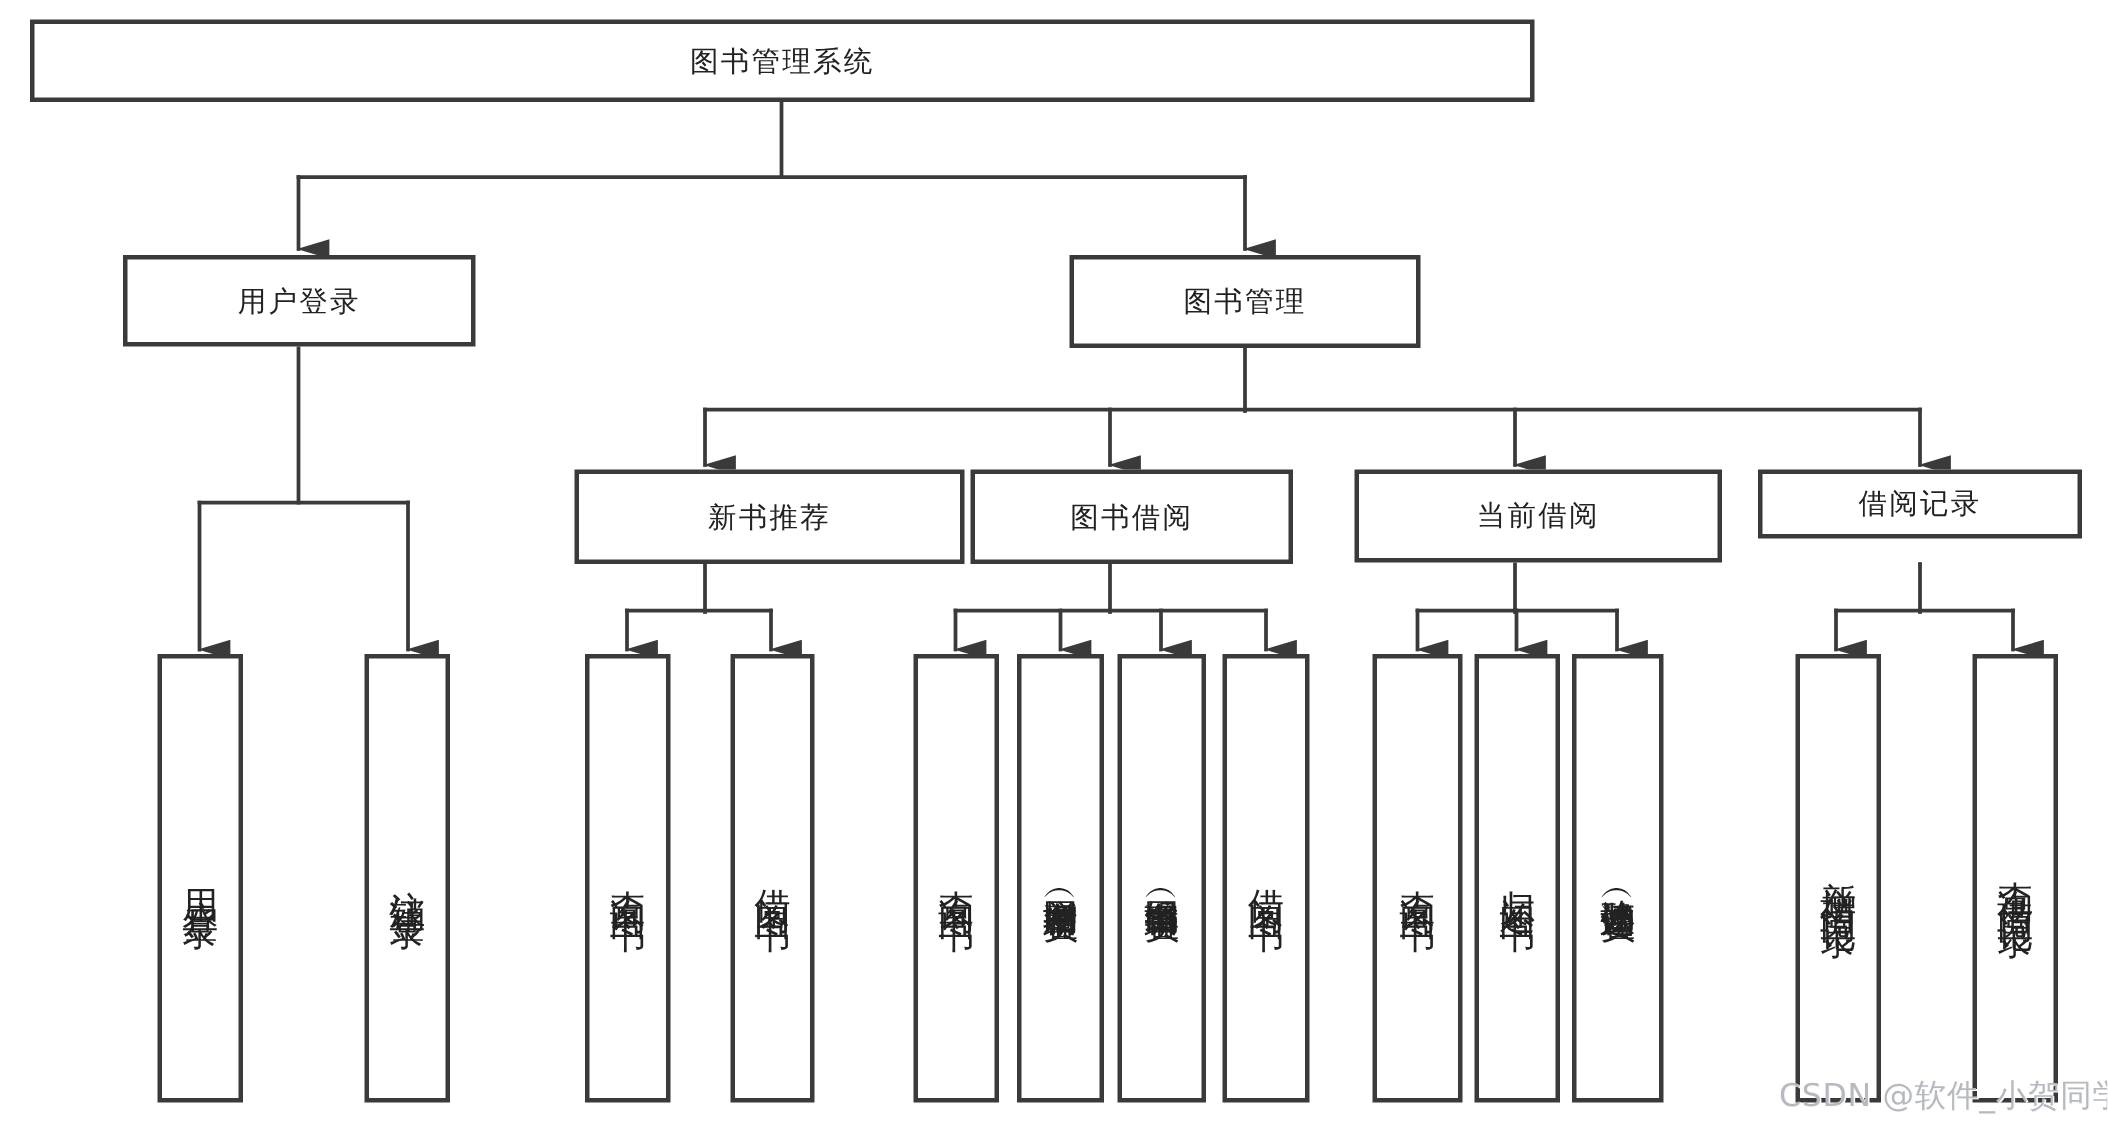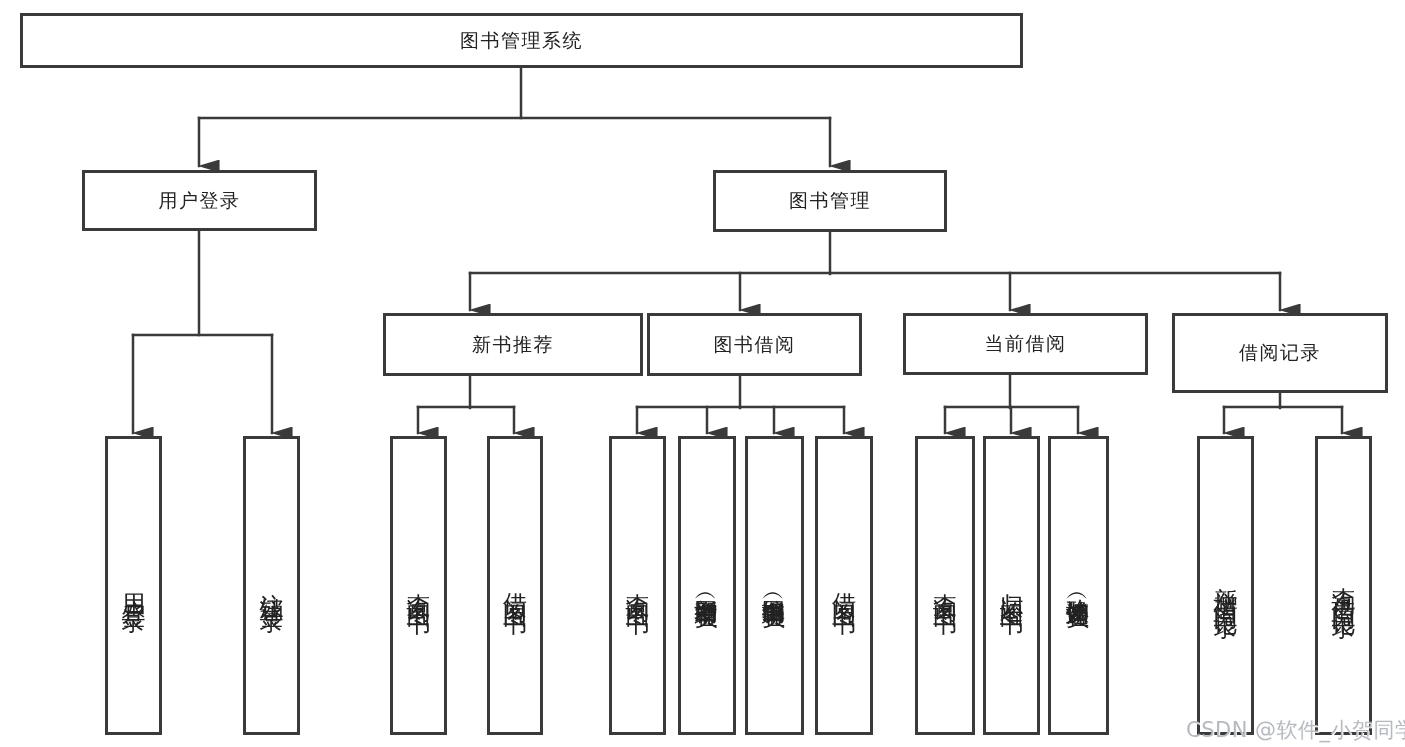--- a/index.html
+++ b/index.html
@@ -100,21 +100,21 @@
   </svg>
 
   <div class="box" style="left:20px;top:13px;width:1003px;height:55px;">图书管理系统</div>
 
   <div class="box" style="left:82px;top:170px;width:235px;height:61px;">用户登录</div>
   <div class="box" style="left:713px;top:170px;width:234px;height:62px;">图书管理</div>
 
   <div class="box" style="left:363px;top:313px;width:260px;height:63px;margin-left:20px;">新书推荐</div>
   <div class="box" style="left:647px;top:313px;width:215px;height:63px;">图书借阅</div>
   <div class="box" style="left:903px;top:313px;width:245px;height:62px;">当前借阅</div>
-  <div class="box" style="left:1172px;top:313px;width:216px;height:80px;">借阅记录</div>
+  <div class="box" style="left:1172px;top:313px;width:216px;height:46px;">借阅记录</div>
 
   <div class="box vbox" style="left:105px;top:436px;width:57px;height:299px;">用户登录</div>
   <div class="box vbox" style="left:243px;top:436px;width:57px;height:299px;">注销登录</div>
 
   <div class="box vbox" style="left:390px;top:436px;width:57px;height:299px;">查询图书</div>
   <div class="box vbox" style="left:487px;top:436px;width:56px;height:299px;">借阅图书</div>
 
   <div class="box vbox" style="left:609px;top:436px;width:57px;height:299px;">查询图书</div>
   <div class="box vbox tight" style="left:678px;top:436px;width:58px;height:299px;">新增图书（管理员）</div>
   <div class="box vbox tight" style="left:745px;top:436px;width:59px;height:299px;">编辑图书（管理员）</div>

